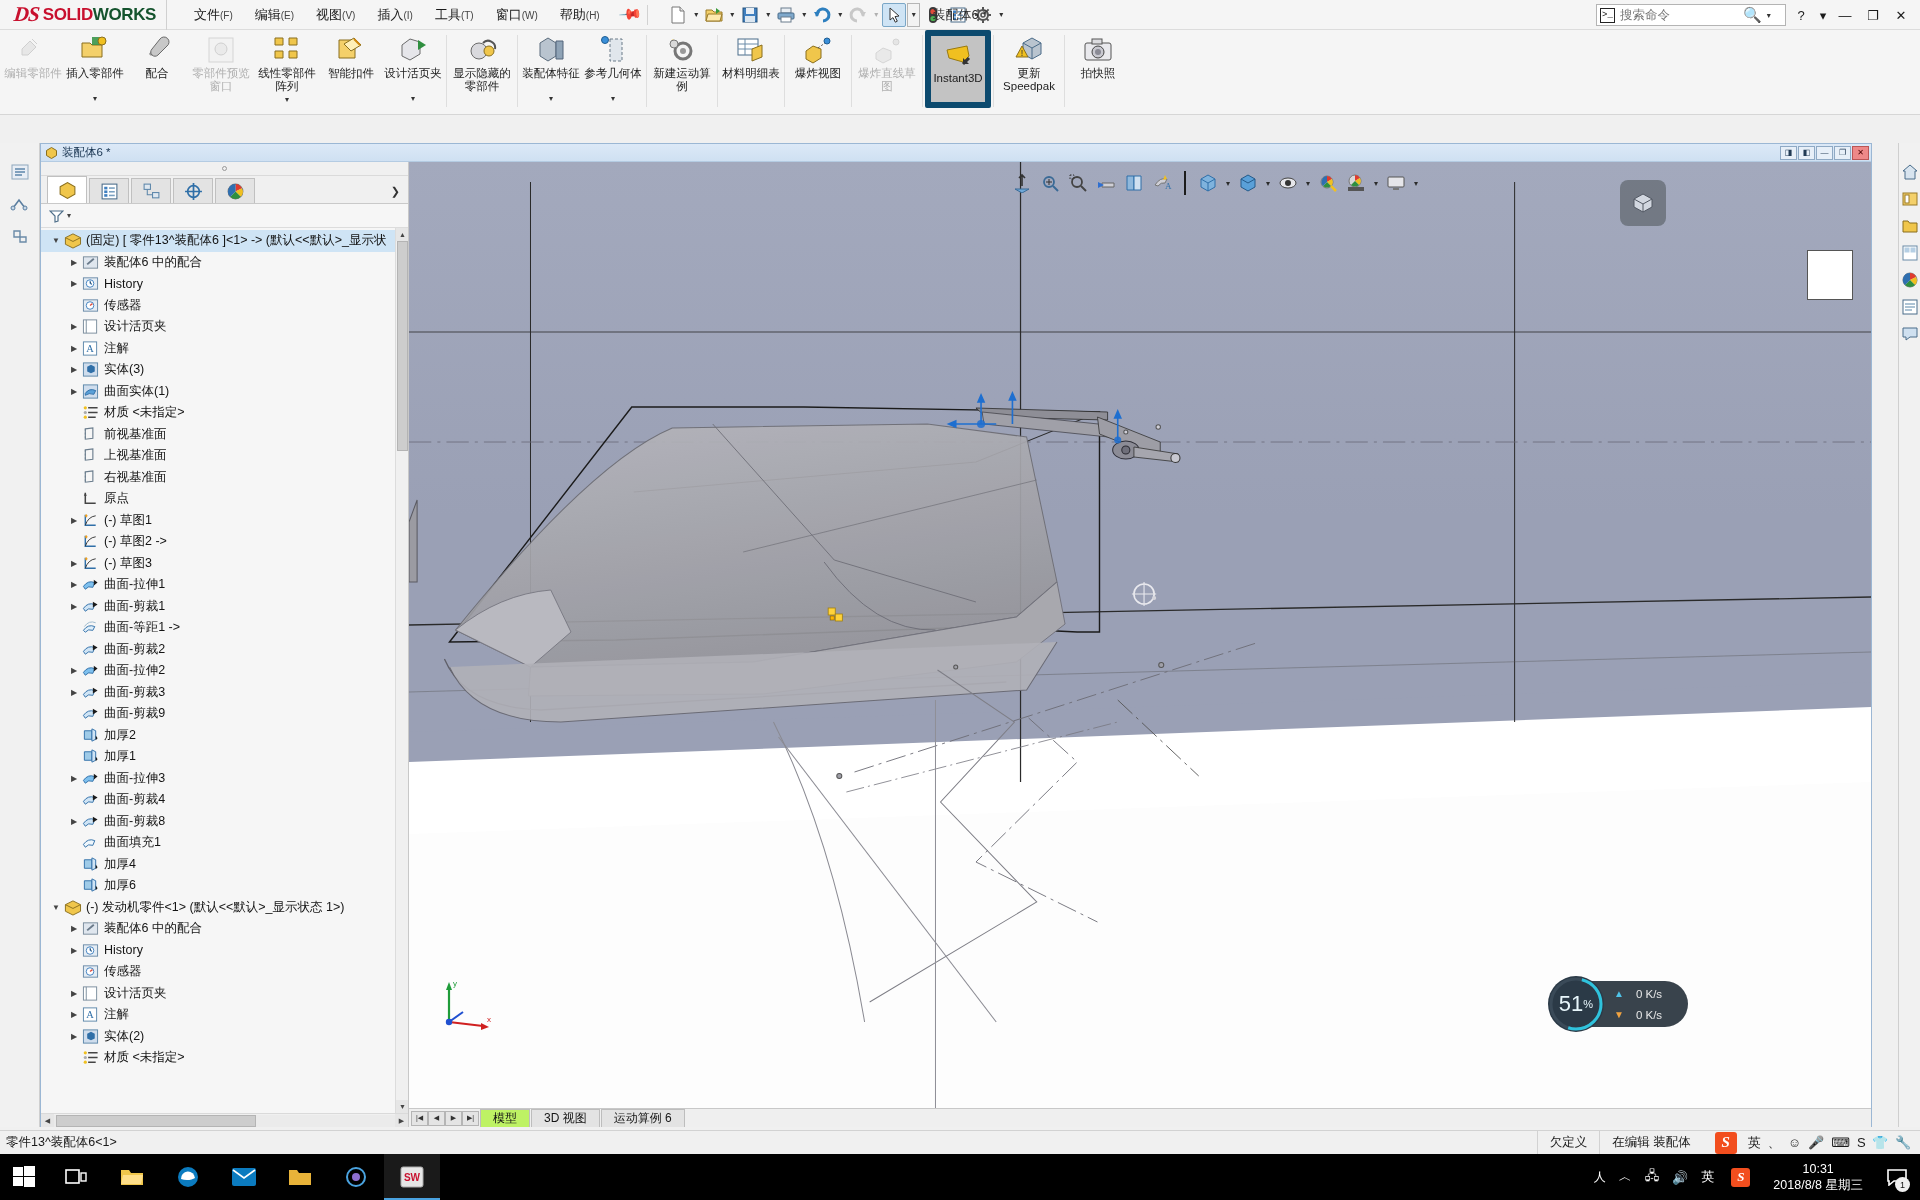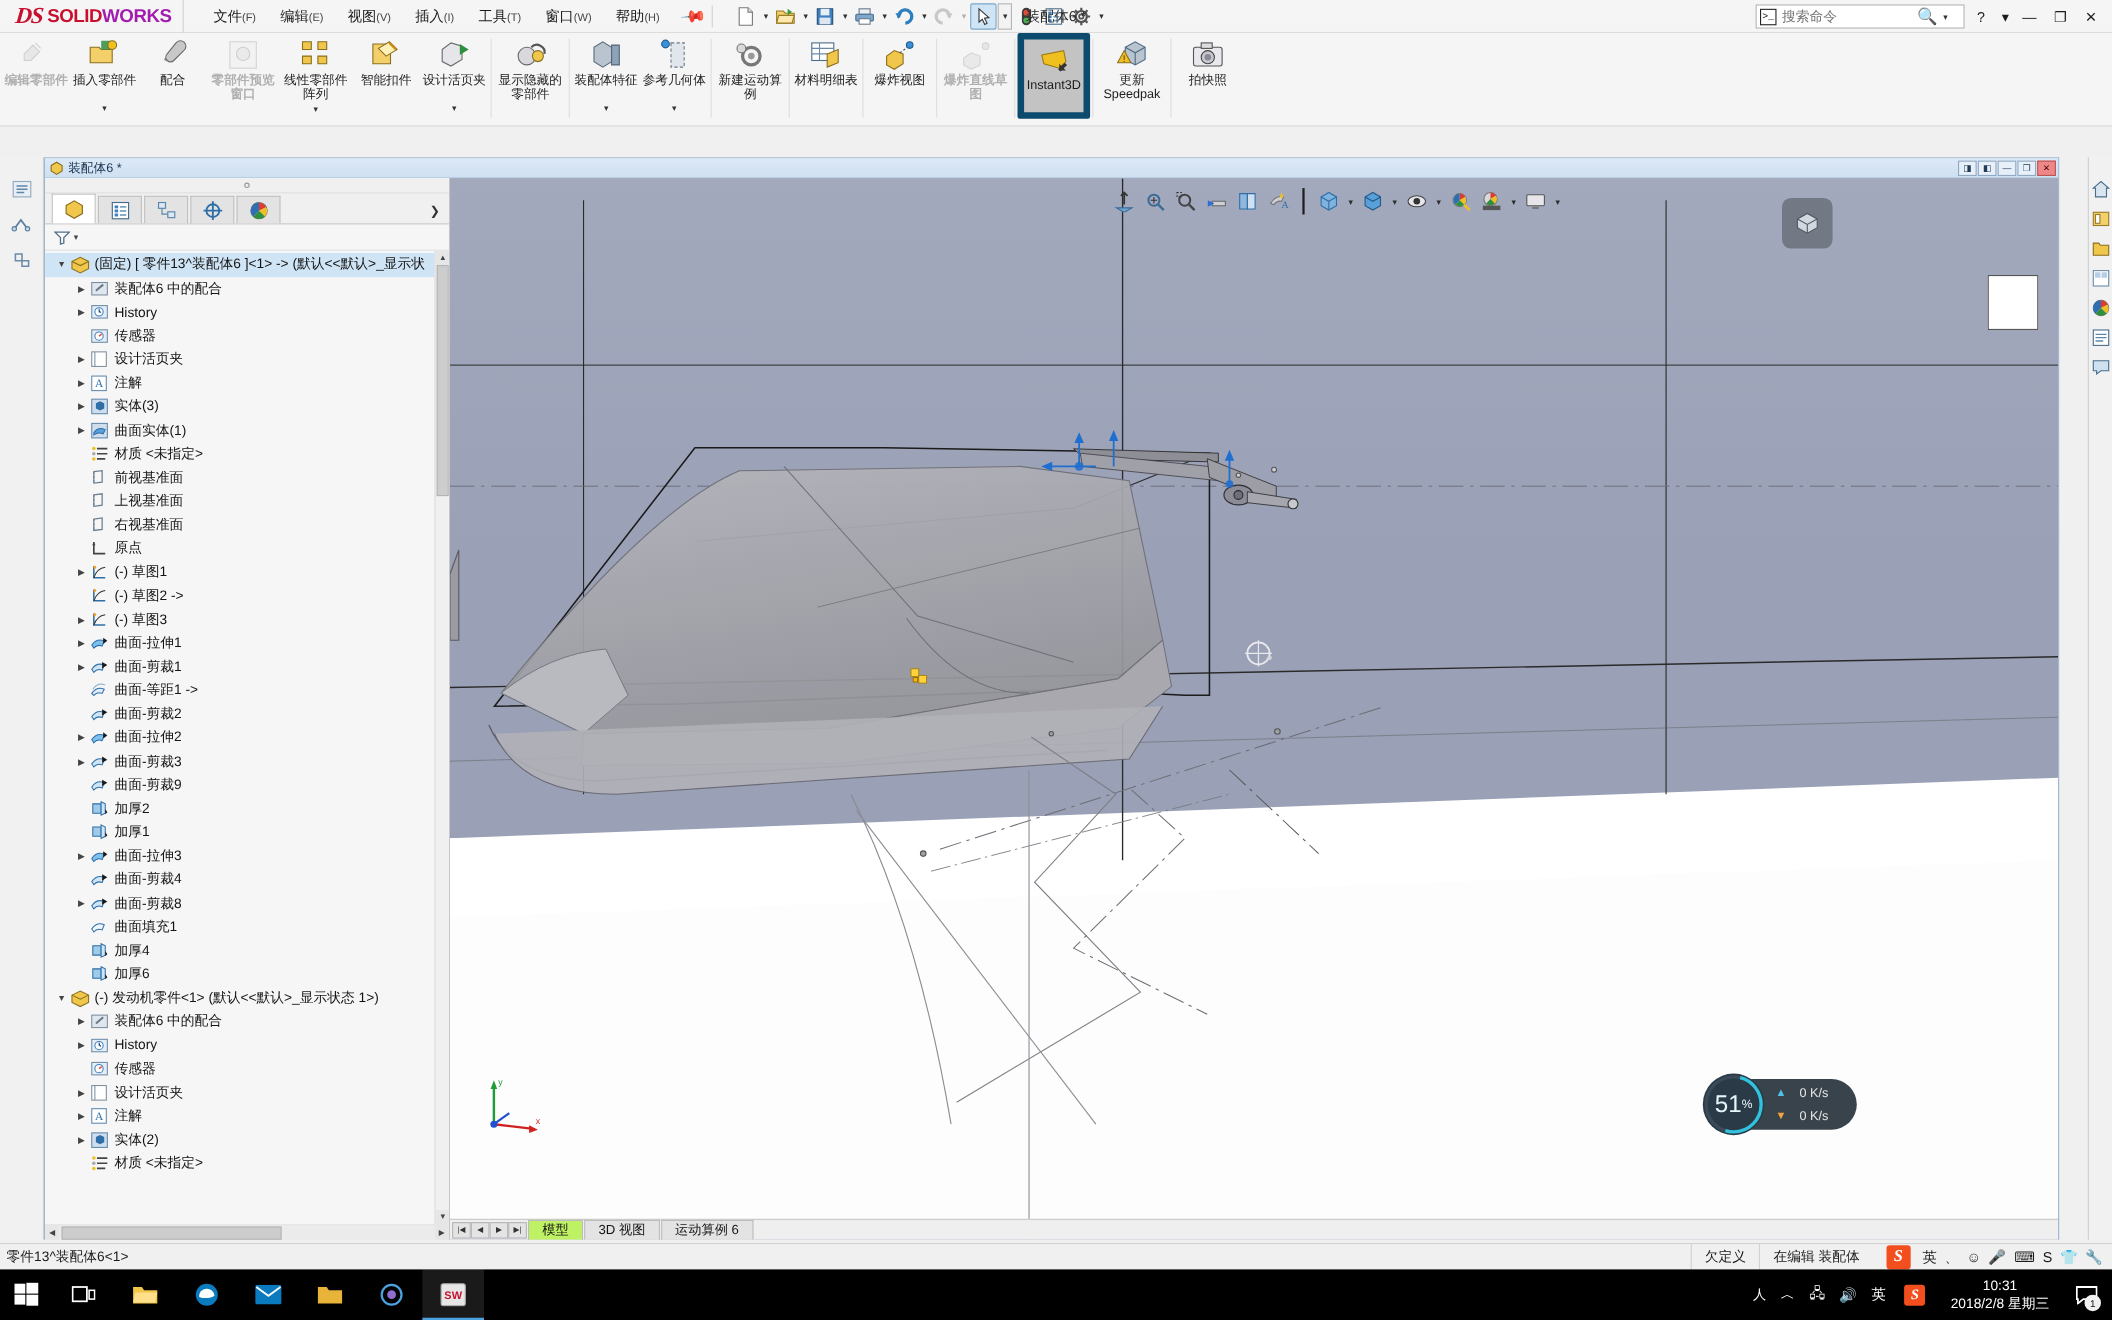--- a/index.html
+++ b/index.html
@@ -22,21 +22,21 @@
   .logo{
     display:flex; align-items:center; height:30px; padding:0 10px 0 14px;
     border-right:1px solid #d0d0d0;
   }
   .logo .ds{
     font-family:"Liberation Serif", serif; font-style:italic; font-weight:bold;
     color:#c8102e; font-size:21px; letter-spacing:-1px; line-height:1;
     transform:skewX(-6deg);
   }
   .logo .sw{ font-weight:bold; color:#c8102e; font-size:17px; margin-left:4px; letter-spacing:-0.4px;}
-  .logo .sw .light{ color:#a21caf; font-weight:bold; }
+  .logo .sw .light{ color:#14532d; font-weight:bold; }
   .menubar{ display:flex; align-items:center; height:30px; margin-left:16px; }
   .menuitem{
     padding:4px 11px; font-size:13px; color:#1a1a1a; cursor:default;
     white-space:nowrap;
   }
   .menuitem .mn{ font-size:10px; color:#444; }
   .pin{ margin-left:10px; color:#1f87c9; font-size:15px; transform:rotate(40deg); }
   .tbsep{ width:1px; height:20px; background:#d2d2d2; margin:0 8px; }
   .qat{ display:flex; align-items:center; height:30px; margin-left:10px; gap:1px; }
   .qbtn{
@@ -75,21 +75,21 @@
   }
   .rsep{ width:1px; height:72px; background:#dedede; margin:5px 2px 0 2px; }
   .rbtn{
     width:62px; min-height:78px; padding-top:4px;
     display:flex; flex-direction:column; align-items:center;
     text-align:center; font-size:11.5px; line-height:13px; color:#1d1d1d;
     border:1px solid transparent; border-radius:2px; cursor:default;
   }
   .rbtn.wide{ width:66px; }
   .rbtn.active{ background:#c3c3c3; border:6px solid #0c4a6e; }
-  .rbtn.disabled{ color:#b0b0b0;font-weight:bold; }
+  .rbtn.disabled{ color:#b0b0b0; }
   .rbtn .ico{ width:30px; height:30px; margin-bottom:2px; display:block; }
   .rbtn.disabled .ico{ opacity:.35; filter:grayscale(1); }
   .rbtn .lbl{ display:block; max-width:62px; }
   .rbtn .dd{ font-size:8px; color:#333; margin-top:auto; padding-bottom:2px;}
 
   
   .tabrow{
     position:absolute; left:0; top:115px; width:1920px; height:23px;
     background:#e8e8e8; border-bottom:1px solid #b9b9b9; display:flex; align-items:flex-end;
   }
@@ -1358,21 +1358,21 @@
 
     <div class="tray">
       <span style="font-size:12px">人</span>
       <span>︿</span>
       <span>🖧</span>
       <span>🔊</span>
       <span>英</span>
       <span class="sogou" style="width:19px;height:19px;font-size:13px">S</span>
       <div class="clock">
         <div>10:31</div>
-        <div>2018/2/8 星期三</div>
+        <div>2018/8/8 星期三</div>
       </div>
       <div class="notif">
         <svg width="20" height="18" viewBox="0 0 20 18">
             <path d="M1 2h18v11H7l-5 4v-4H1z" fill="none" stroke="#fff" stroke-width="1.6"></path>
           </svg>
         <span class="badge">1</span>
       </div>
     </div>
   </div>
 </div>

